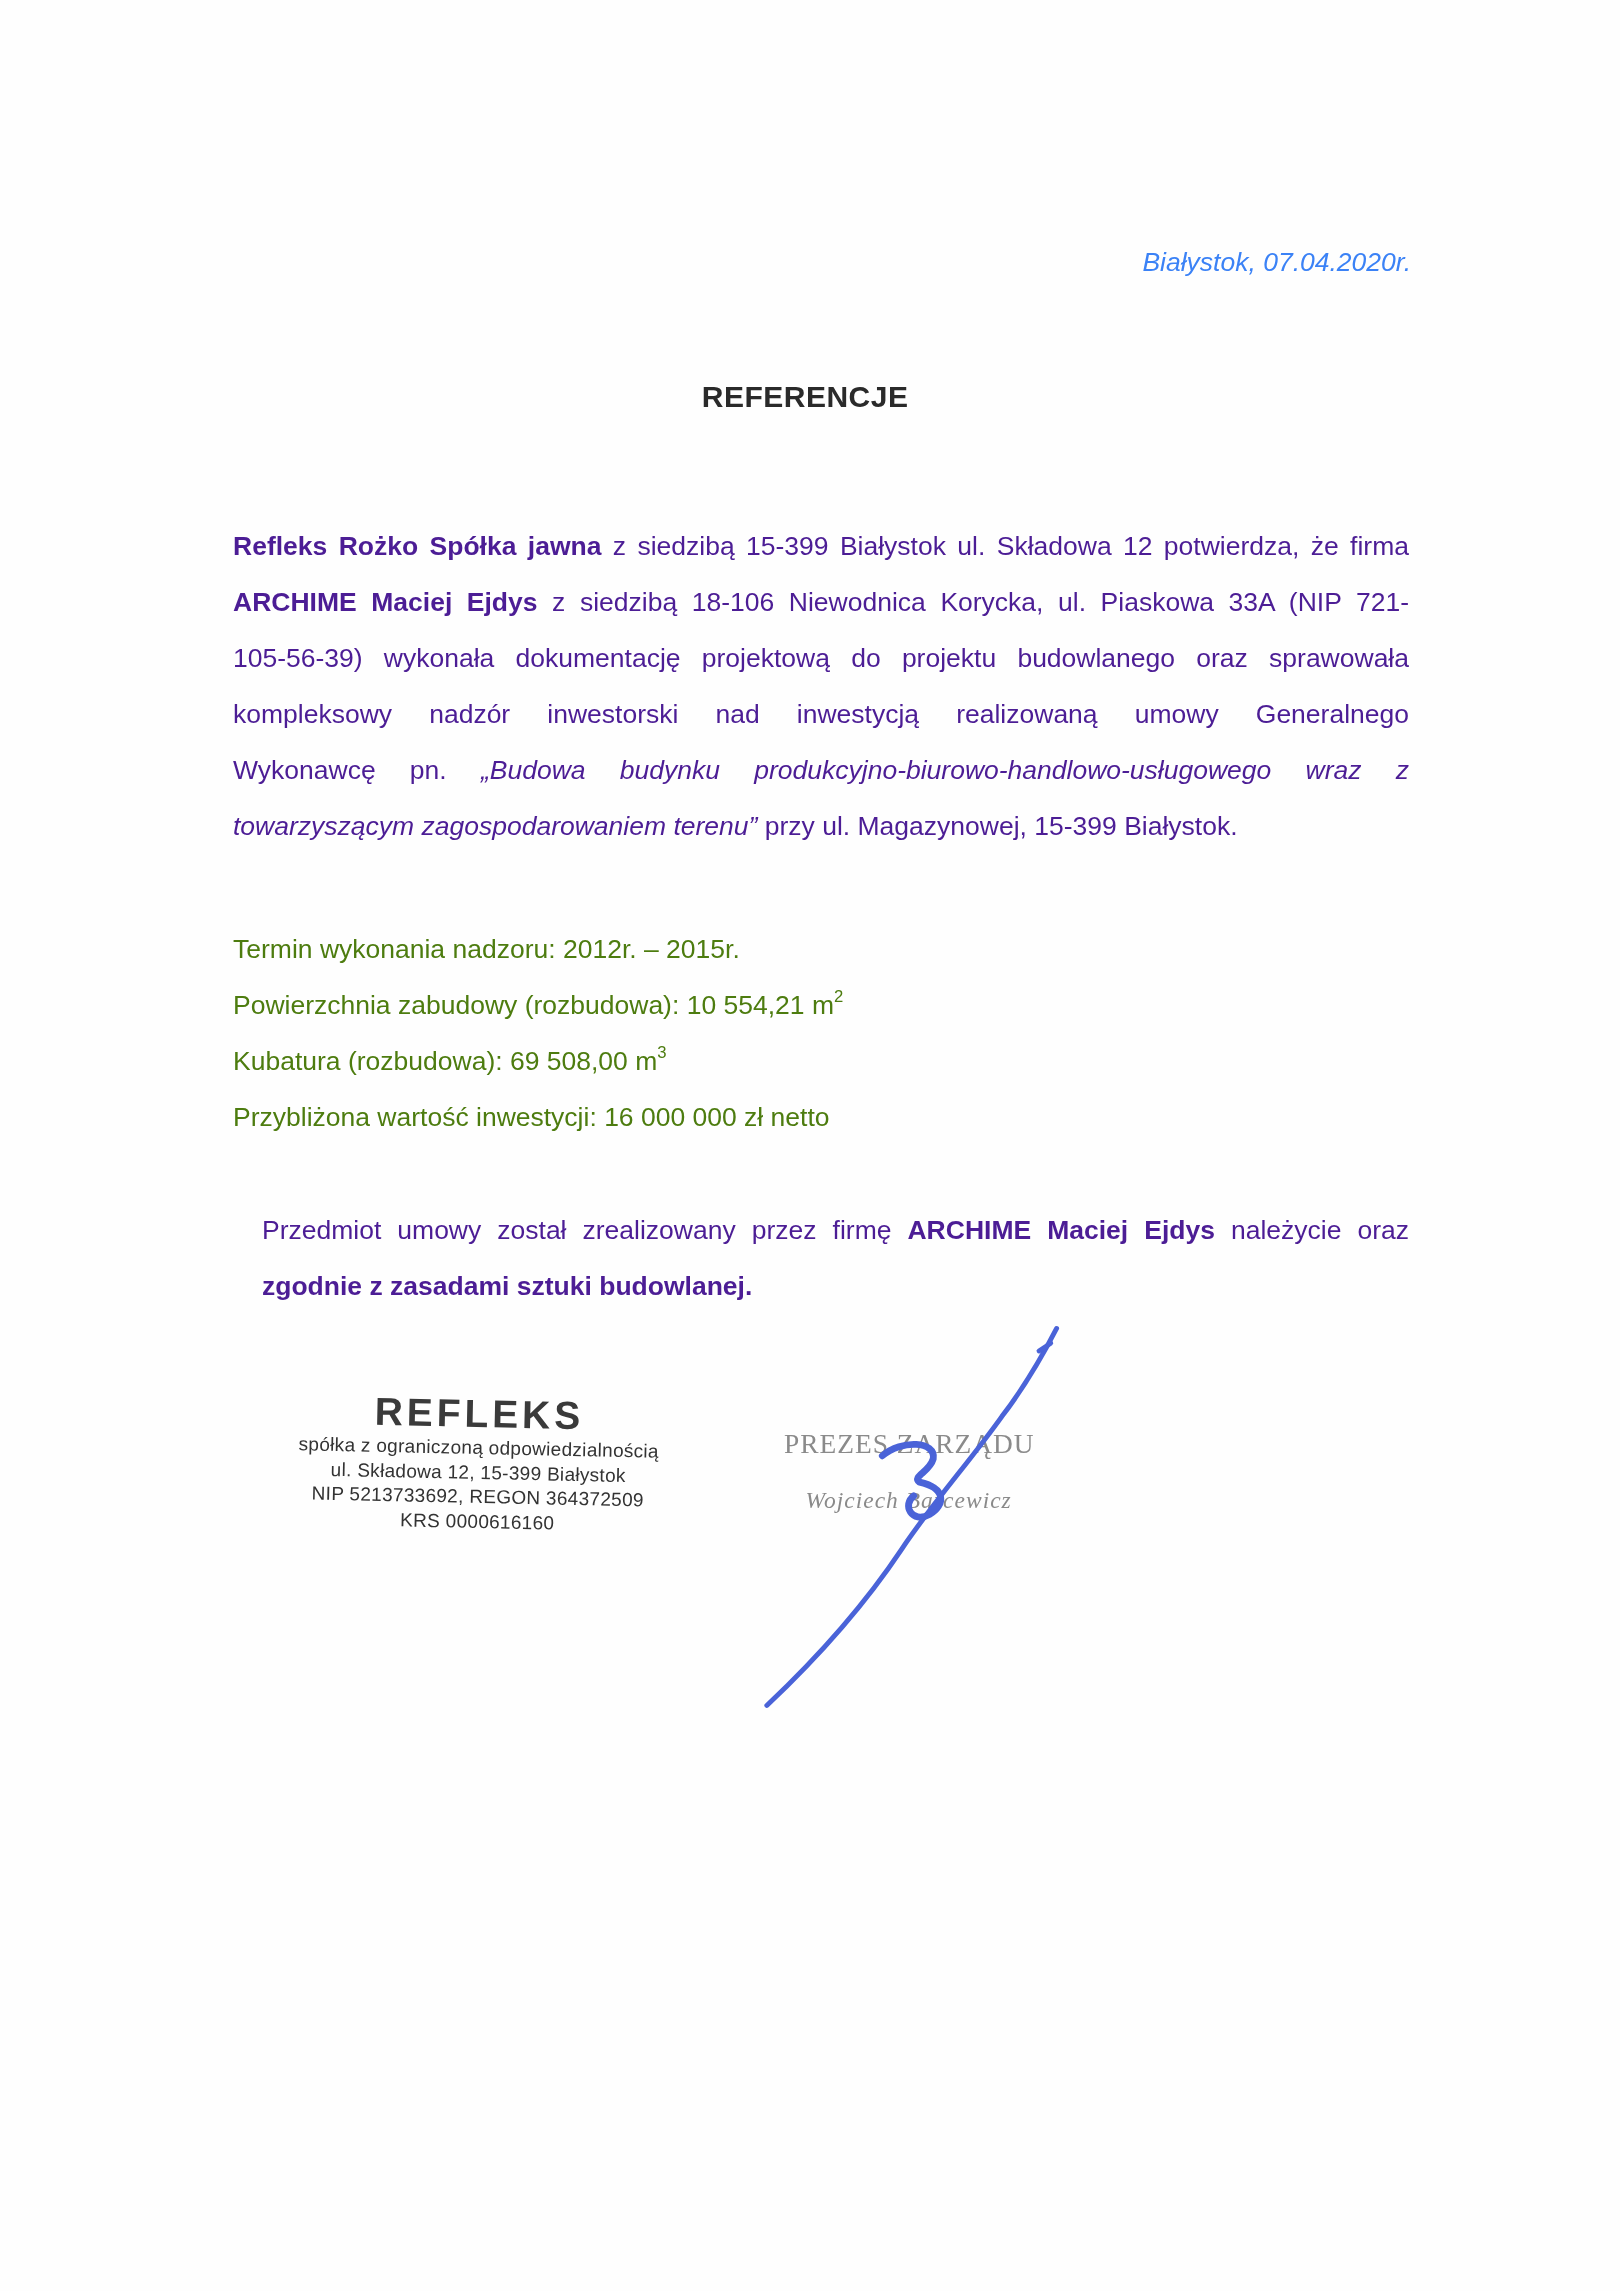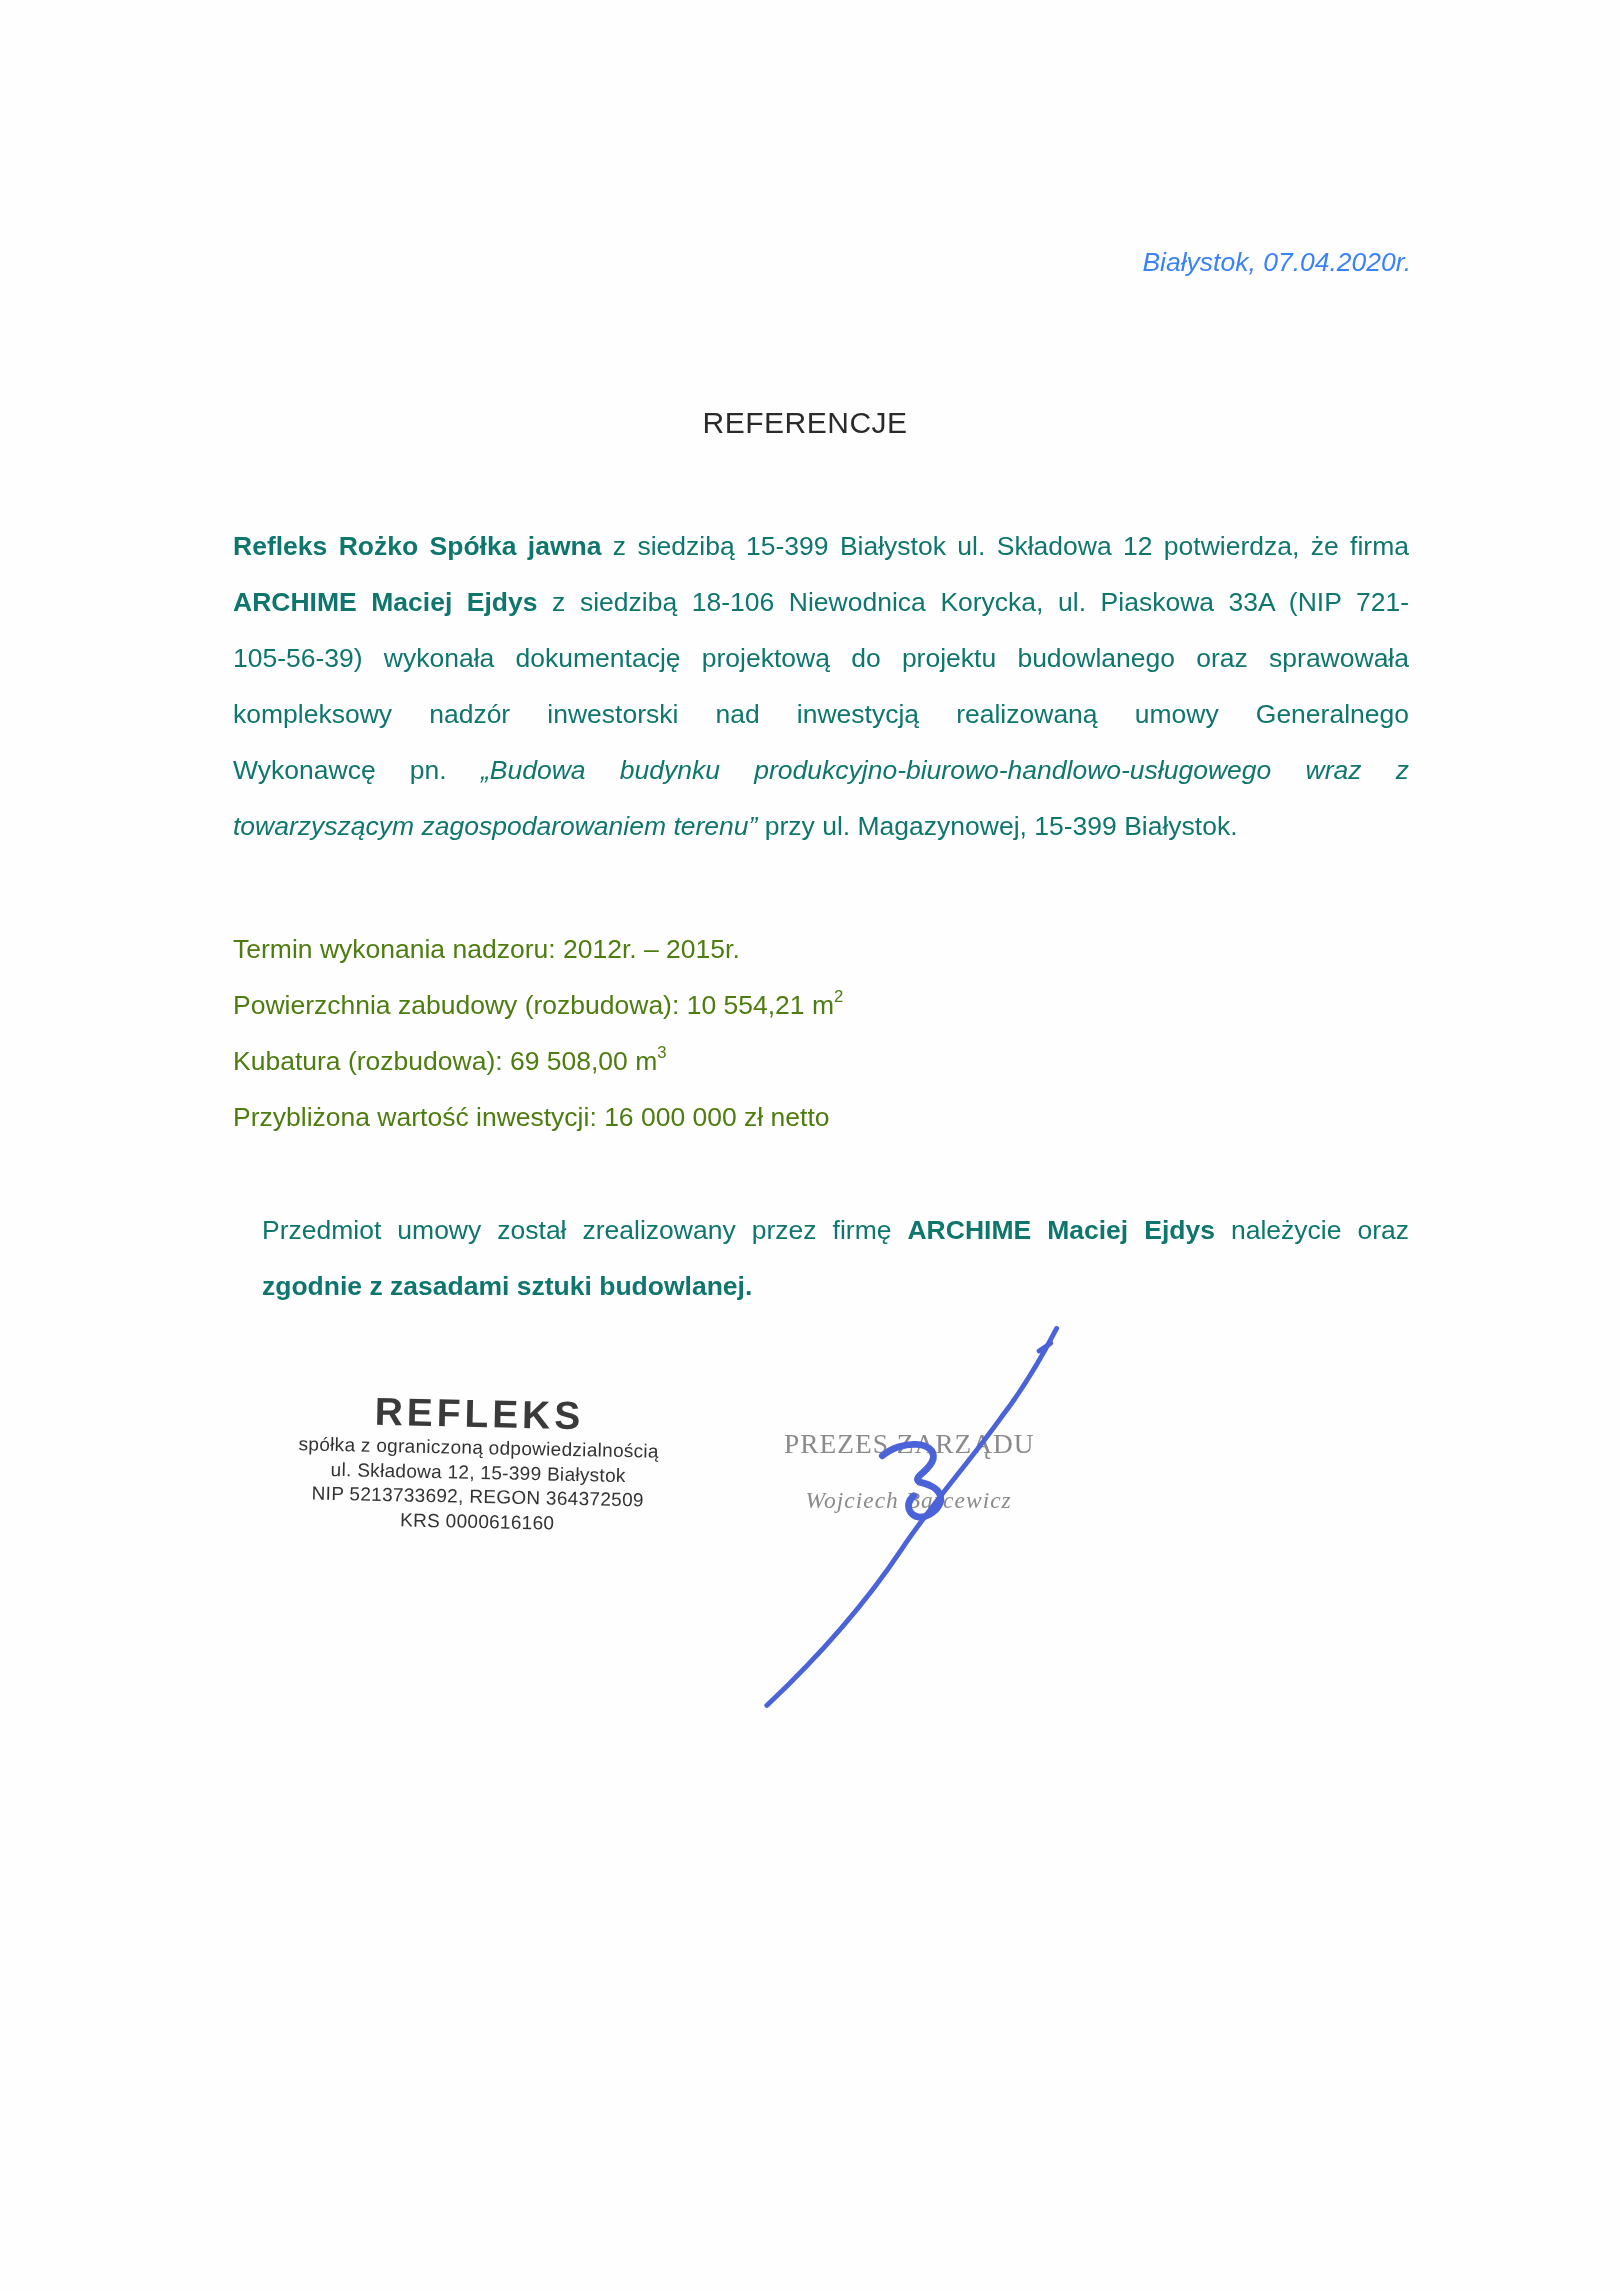--- a/index.html
+++ b/index.html
@@ -2,24 +2,24 @@
 <html><head>
   <meta charset="utf-8">
   <style>
     html, body { margin: 0; padding: 0; background: #ffffff; }
     body { width: 1620px; height: 2292px; position: relative; overflow: hidden;
            font-family: "Liberation Sans", "DejaVu Sans", sans-serif; color: #1e1e1e; }
     .page { position: absolute; left: 0; top: 0; width: 1620px; height: 2292px; background: #fefefe; }
 
     .date { position: absolute; right: 209px; top: 247px; font-style: italic; font-size: 26.5px; color: #3b82f6; }
     .title { position: absolute; left: 0; width: 1620px; top: 380px; text-align: center;
-             font-weight: normal; font-size: 30px; letter-spacing: 0.5px; color: #2a2a2a; margin-top: 26px; }
+             font-weight: bold; font-size: 30px; letter-spacing: 0.5px; color: #2a2a2a; }
     .title span { position: relative; left: -4.9px; }
 
-    .para { position: absolute; left: 233px; width: 1176px; font-size: 26.5px; color: #0f766e;
+    .para { position: absolute; left: 233px; width: 1176px; font-size: 26.5px; color: #4c1d95;
             line-height: 56px; text-align: justify; }
     .para1 { top: 518px; }
     .para1 .line { display: block; text-align: justify; text-align-last: justify; height: 56px; white-space: nowrap; }
     .para1 .line.last { text-align-last: left; }
     .bold { font-weight: bold; }
     .ital { font-style: italic; }
 
     .facts { position: absolute; left: 233px; top: 921px; font-size: 26.5px; color: #4d7c0f; line-height: 56px; }
     .facts div { white-space: nowrap; }
     sup { font-size: 16.7px; vertical-align: 11.8px; line-height: 0; }

